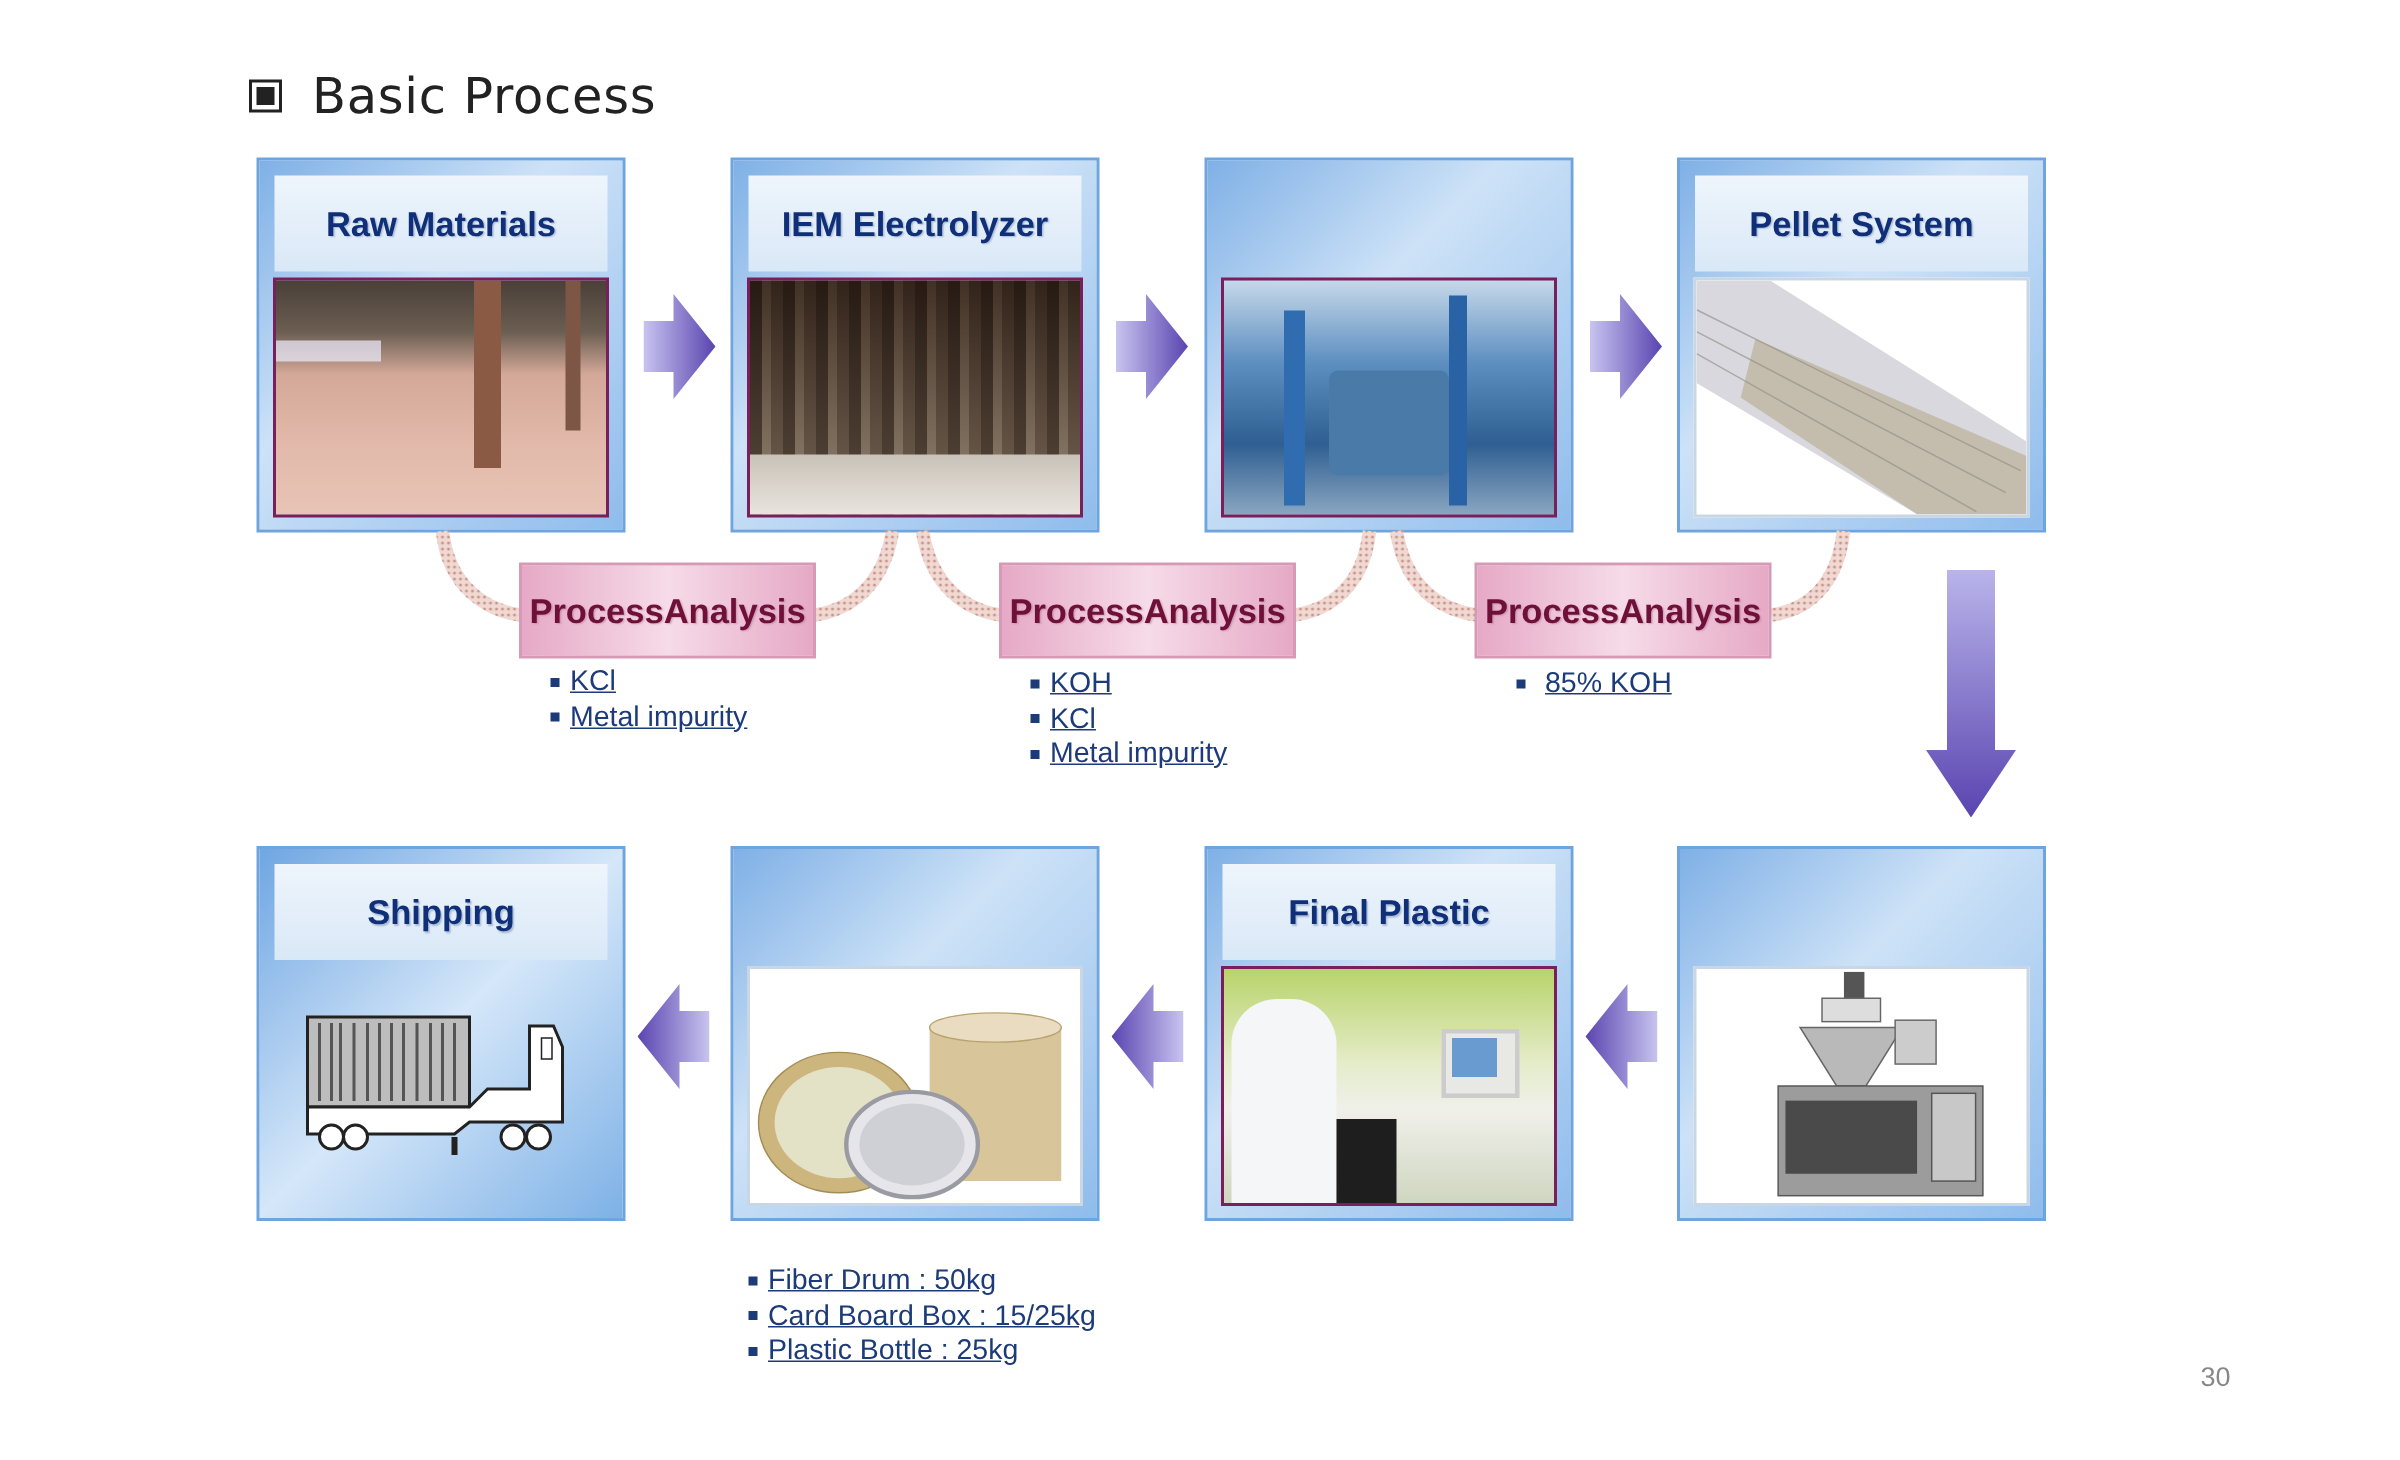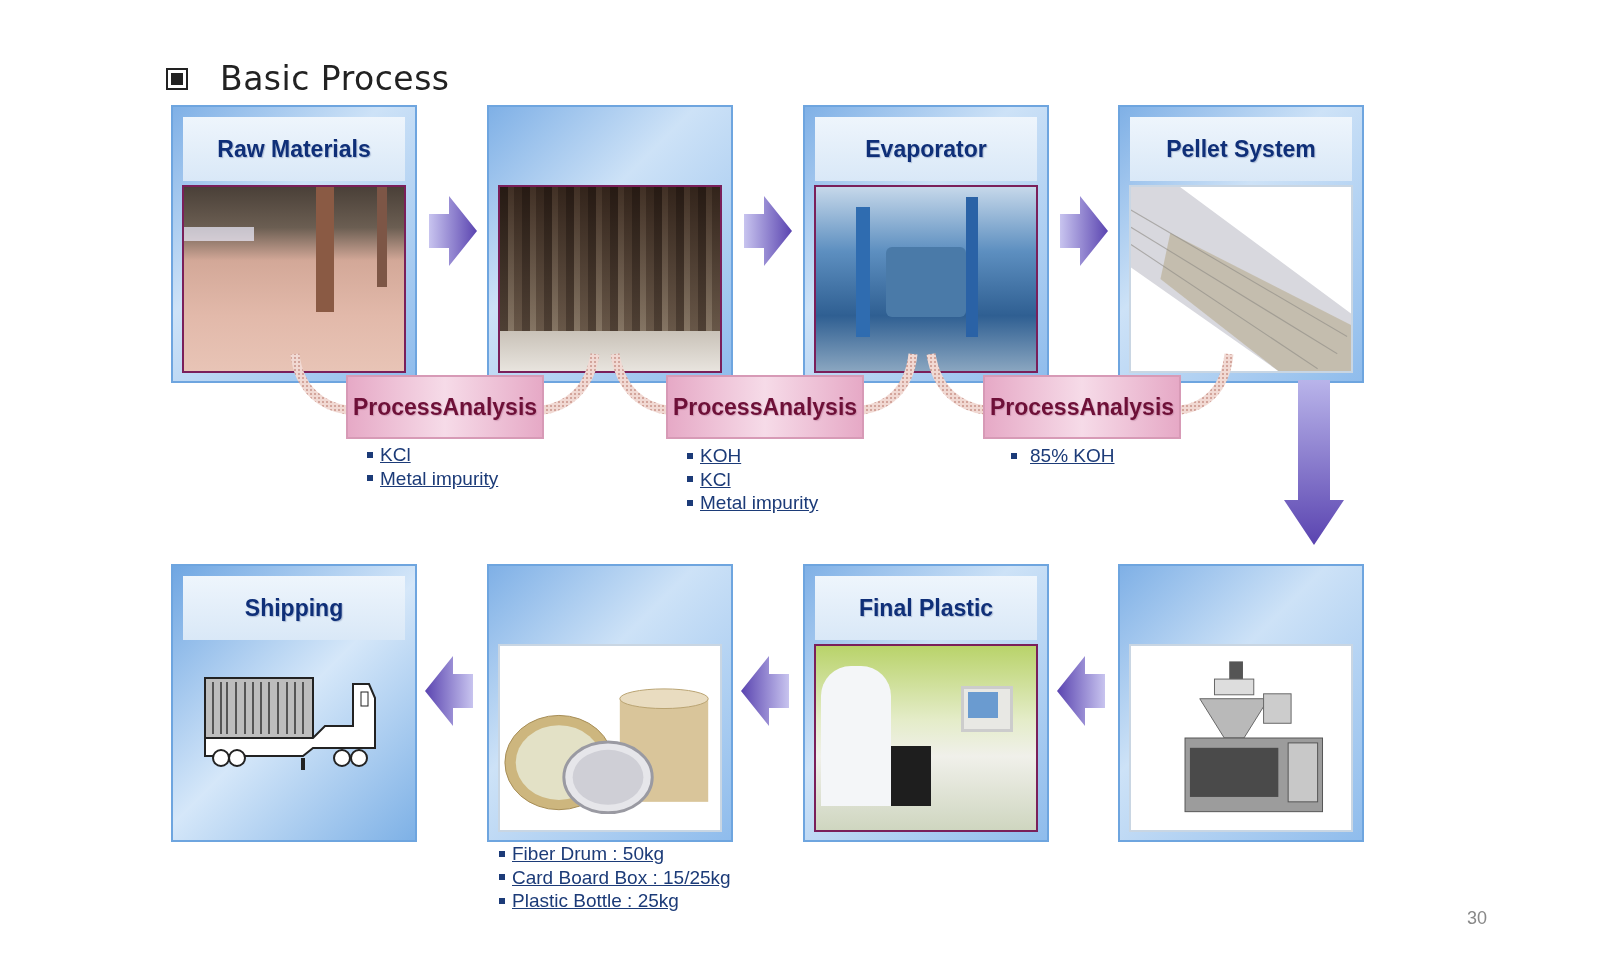--- a/index.html
+++ b/index.html
@@ -1,22 +1,22 @@
 <!DOCTYPE html>
 <html><head>
 <meta charset="utf-8">
 <style>
   html,body{margin:0;padding:0;background:#fff;}
   body{width:1600px;height:973px;position:relative;overflow:hidden;font-family:"Liberation Sans",sans-serif;}
-  .title{position:absolute;left:166px;top:44px;display:flex;align-items:center;gap:32px;margin-top:15px;}
+  .title{position:absolute;left:166px;top:44px;display:flex;align-items:center;gap:20px;}
   .title-icon{width:22px;height:22px;border:2px solid #222;box-sizing:border-box;display:flex;align-items:center;justify-content:center;}
   .title-icon::after{content:"";width:12px;height:12px;background:#222;}
   .title-text{font-family:"DejaVu Sans",sans-serif;font-size:33px;color:#222;letter-spacing:0.5px;}
 
-  .card{position:absolute;width:246px;height:278px;box-sizing:border-box;
+  .card{position:absolute;width:246px;height:250px;box-sizing:border-box;
     background:linear-gradient(135deg,#7fb0e6 0%,#cde2f7 40%,#8fbcec 100%);
     border:2px solid #6ea5df;}
   .card-header{position:absolute;left:10px;right:10px;top:10px;height:64px;
     background:linear-gradient(180deg,#eef5fc,#d9e8f7);display:flex;align-items:center;justify-content:center;}
   .card-header span{font-weight:bold;font-size:23px;color:#0f2f78;text-shadow:1px 1px 1px rgba(120,140,180,.5);}
   .card-photo{position:absolute;left:9px;right:9px;top:78px;bottom:8px;border:2px solid #7a1f5a;box-sizing:border-box;overflow:hidden;}
   .card-photo.white{border:2px solid #c9d6e3;background:#fff;}
 
   .arrow-r{position:absolute;width:48px;height:70px;}
   .arrow-l{position:absolute;width:48px;height:70px;}
@@ -66,29 +66,29 @@
       <span>Raw Materials</span>
     </div>
   <div class="card-photo" style="background:linear-gradient(180deg,#4a4038 0%,#6b5e52 22%,#d3a898 40%,#e2b9aa 70%,#e8c4b6 100%);">
     <div style="position:absolute;left:132px;top:0;width:18px;height:125px;background:#8a5a44;"></div>
     <div style="position:absolute;left:193px;top:0;width:10px;height:100px;background:#7d5646;"></div>
     <div style="position:absolute;left:0;top:40px;width:70px;height:14px;background:#eef;opacity:.7"></div>
   </div>
 </div>
 
 <div class="card" style="left:487px;top:105px">
+  <div class="card-header">
+      <span>IEM Electrolyzer</span>
+    </div>
   <div class="card-photo" style="background:repeating-linear-gradient(90deg,#6a5a4e 0 8px,#b3a595 8px 14px,#8c7b6c 14px 22px),linear-gradient(180deg,#5c4a3f,#d8d2c8);background-blend-mode:multiply;">
     <div style="position:absolute;left:0;right:0;bottom:0;height:40px;background:linear-gradient(180deg,#c9c2b8,#e8e4de);"></div>
   </div>
 </div>
 
 <div class="card" style="left:803px;top:105px">
-  <div class="card-header">
-      <span>Evaporator</span>
-    </div>
   <div class="card-photo" style="background:linear-gradient(180deg,#c6d8ea 0%,#5d8fc0 35%,#2f5f92 70%,#8aa6c0 100%);">
     <div style="position:absolute;left:40px;top:20px;width:14px;height:130px;background:#2f6cb0;"></div>
     <div style="position:absolute;left:150px;top:10px;width:12px;height:140px;background:#2a62a6;"></div>
     <div style="position:absolute;left:70px;top:60px;width:80px;height:70px;background:#4a7aa8;border-radius:6px;"></div>
   </div>
 </div>
 
 <div class="card" style="left:1118px;top:105px">
   <div class="card-header">
       <span>Pellet System</span>

